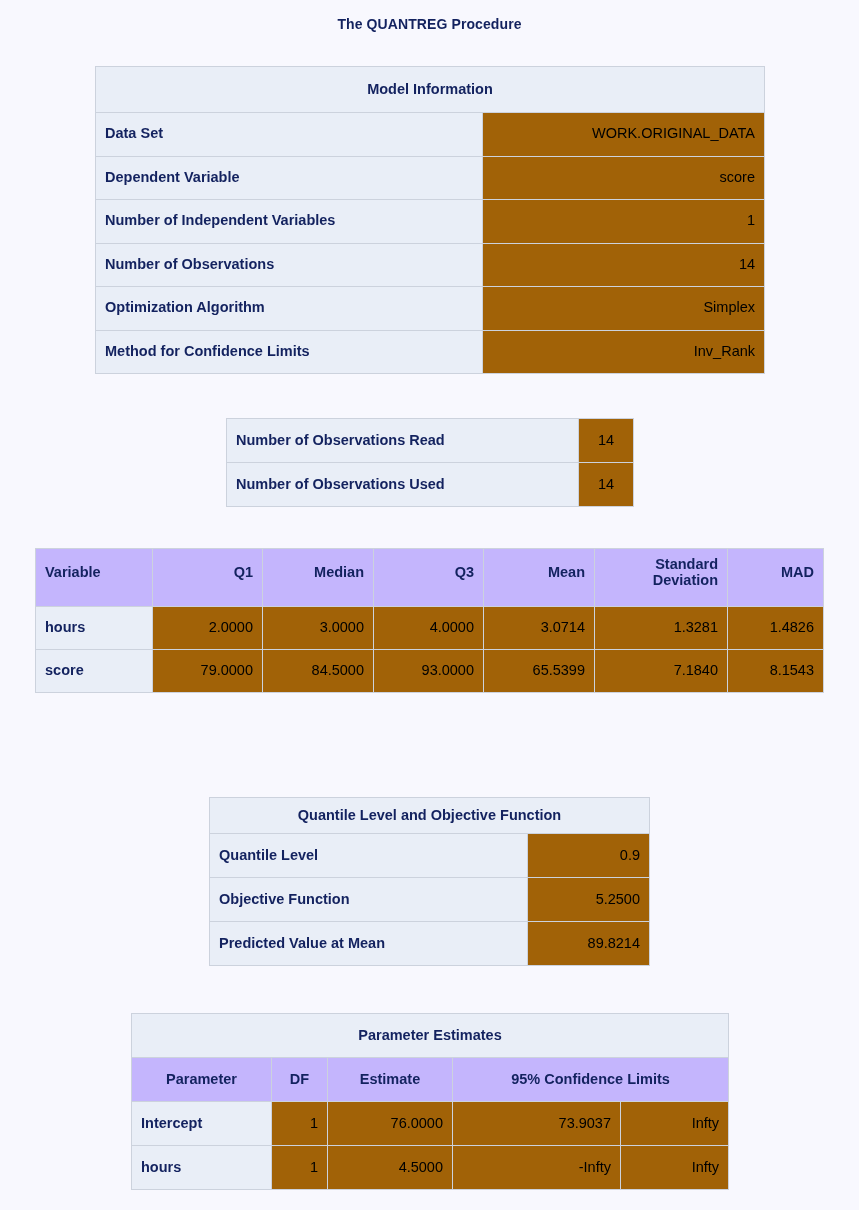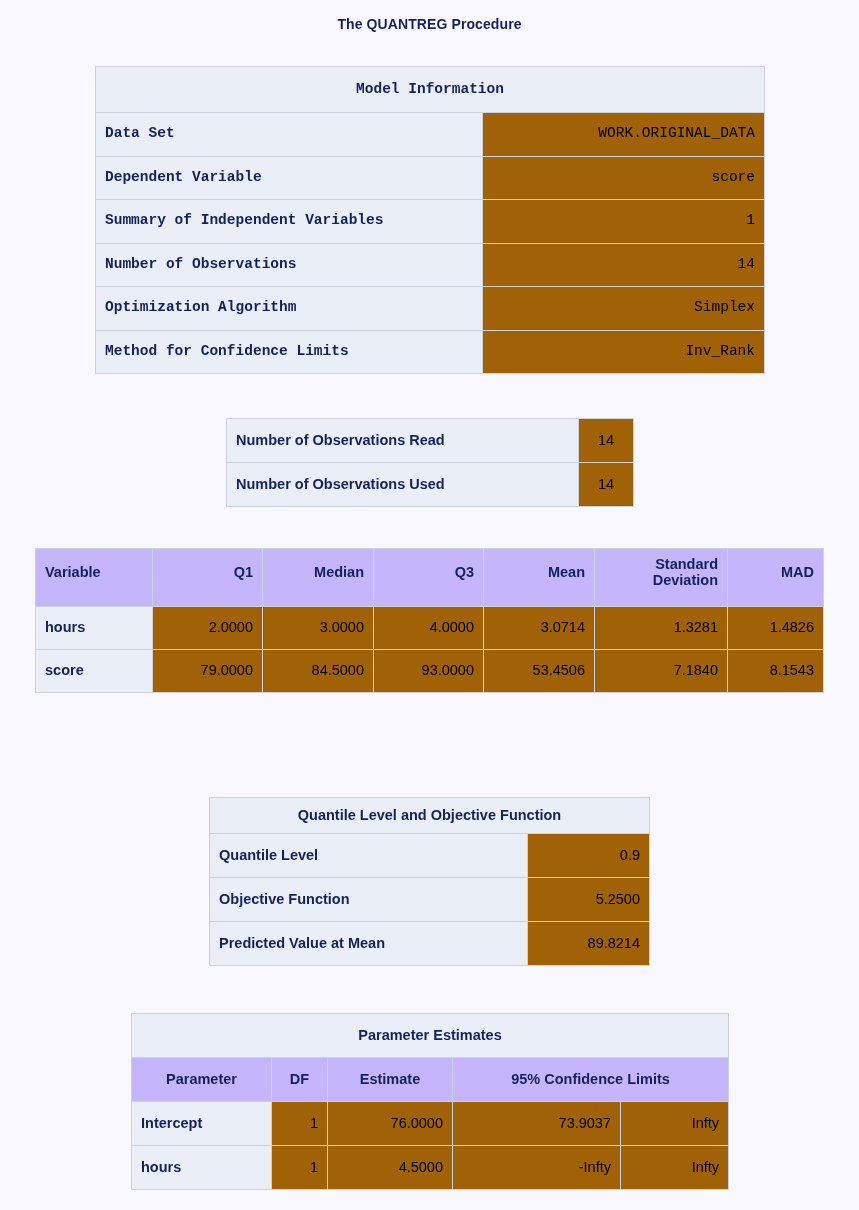--- a/index.html
+++ b/index.html
@@ -99,21 +99,21 @@
   #summary-statistics   { left: 35px;  top: 548px;  width: 788px; }
   #quantile-objective   { left: 209px; top: 797px;  width: 440px; }
   #parameter-estimates  { left: 131px; top: 1013px; width: 597px; }
 
   #observations-summary td { height: 44px; }
   #quantile-objective td   { height: 44px; }
   #parameter-estimates .col-head { height: 44px; vertical-align: middle; padding-bottom: 0 !important; }
   #parameter-estimates td { height: 44px; }
   #parameter-estimates .tbl-caption { height: 44px; }
   #model-information .tbl-caption { height: 46px; }
-  #model-information td { height: 43.5px; font-family: Liberation Mono, monospace; }
+  #model-information td { height: 43.5px; }
   #quantile-objective .tbl-caption { height: 36px; }
 </style>
 </head>
 <body>
 
 <div class="page">
 
   <div class="proc-title">The QUANTREG Procedure</div>
 
   <table class="sas-table" id="model-information">
@@ -127,21 +127,21 @@
       </tr>
       <tr>
         <td class="stub">Data Set</td>
         <td class="val">WORK.ORIGINAL_DATA</td>
       </tr>
       <tr>
         <td class="stub">Dependent Variable</td>
         <td class="val">score</td>
       </tr>
       <tr>
-        <td class="stub">Summary of Independent Variables</td>
+        <td class="stub">Number of Independent Variables</td>
         <td class="val">1</td>
       </tr>
       <tr>
         <td class="stub">Number of Observations</td>
         <td class="val">14</td>
       </tr>
       <tr>
         <td class="stub">Optimization Algorithm</td>
         <td class="val">Simplex</td>
       </tr>
@@ -196,21 +196,21 @@
         <td class="val">4.0000</td>
         <td class="val">3.0714</td>
         <td class="val">1.3281</td>
         <td class="val">1.4826</td>
       </tr>
       <tr>
         <td class="stub">score</td>
         <td class="val">79.0000</td>
         <td class="val">84.5000</td>
         <td class="val">93.0000</td>
-        <td class="val">53.4506</td>
+        <td class="val">65.5399</td>
         <td class="val">7.1840</td>
         <td class="val">8.1543</td>
       </tr>
     </tbody>
   </table>
 
   <table class="sas-table" id="quantile-objective">
     <colgroup>
         <col style="width:318px">
         <col style="width:122px">

